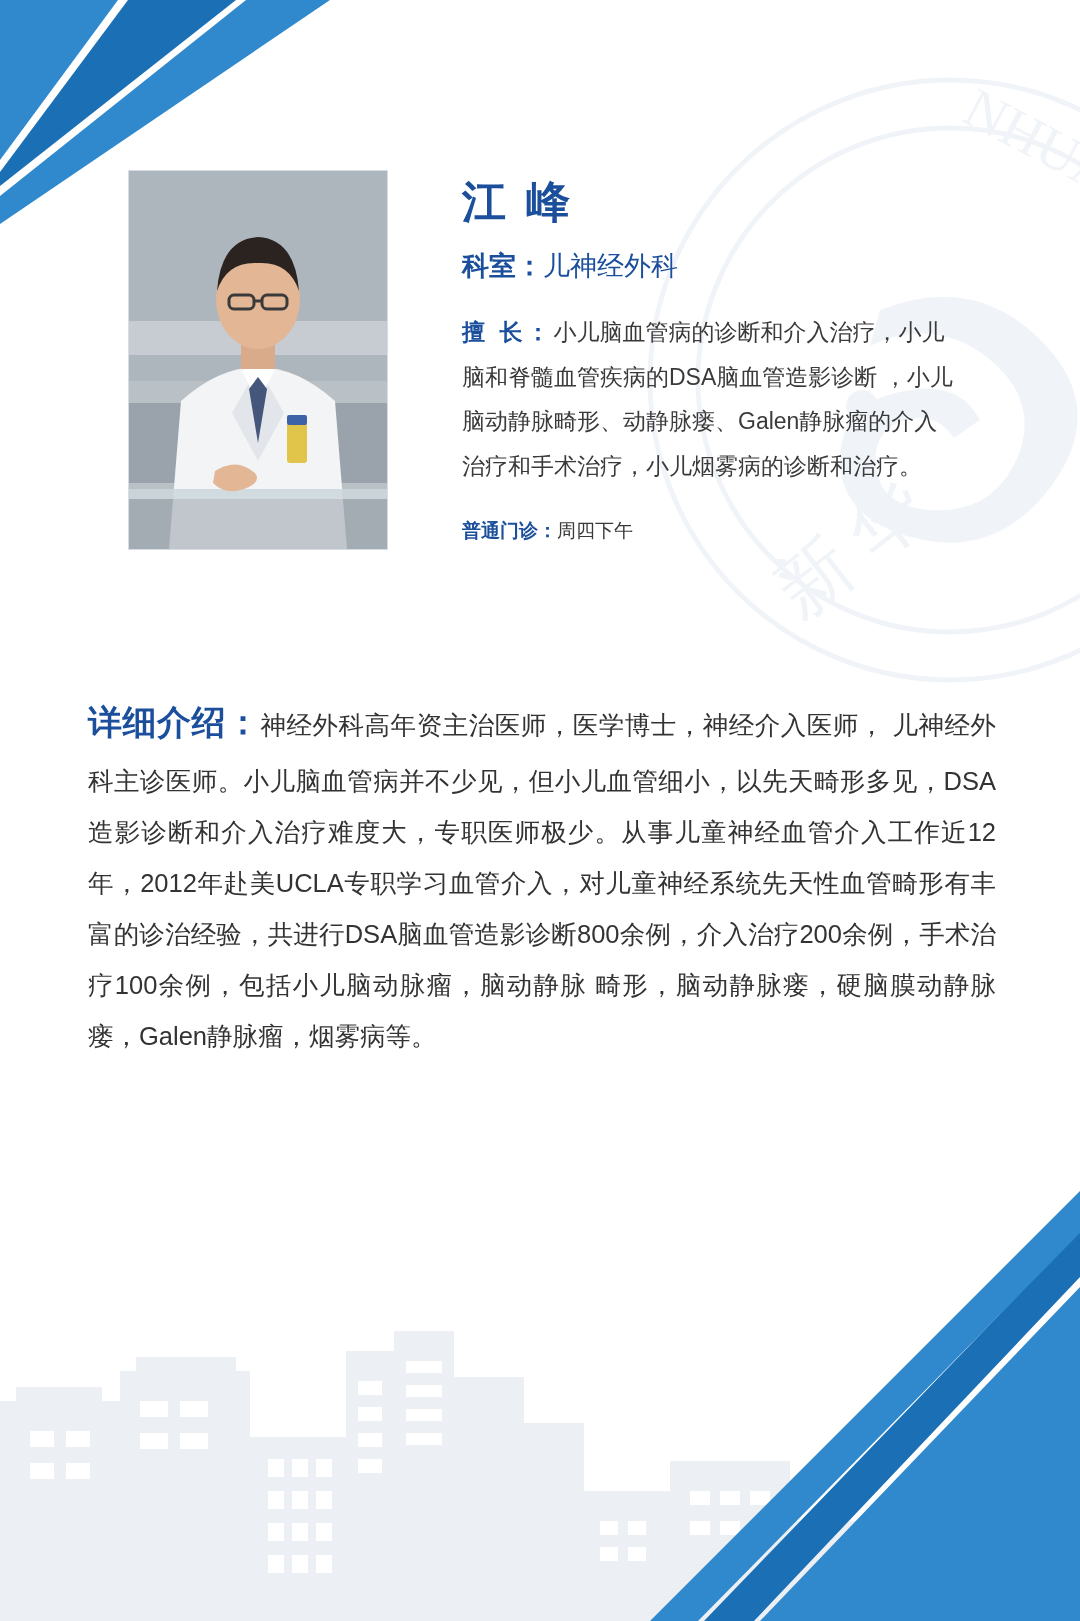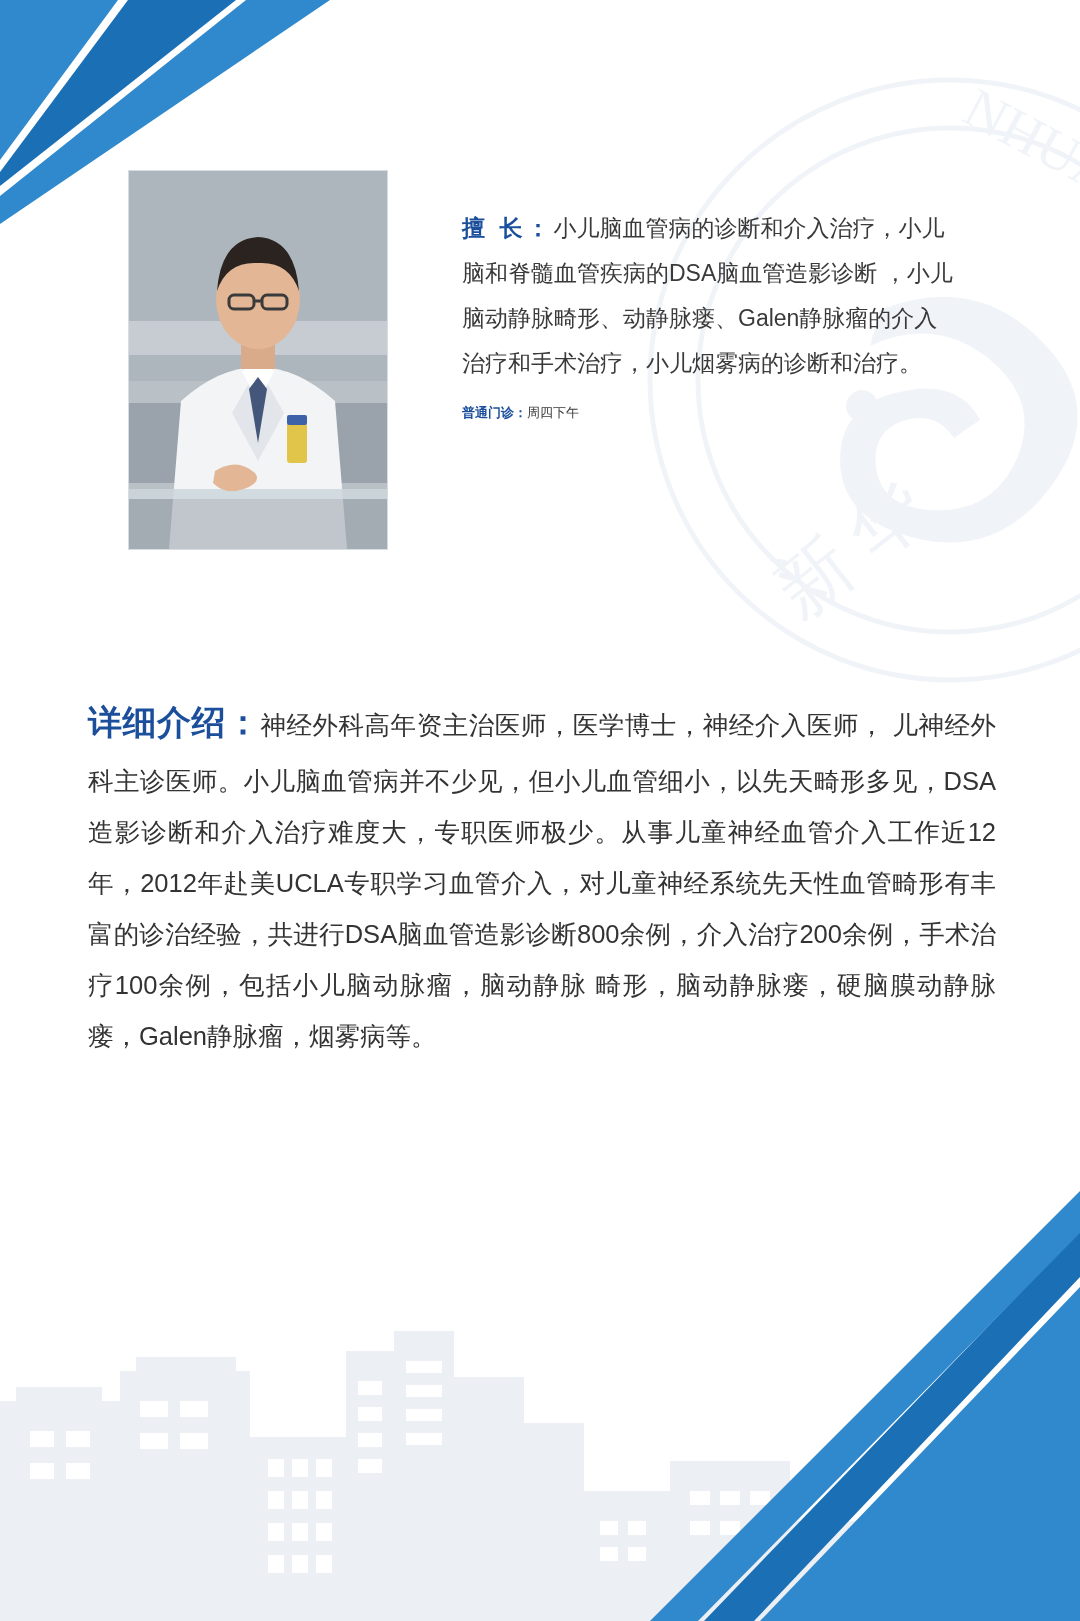--- a/index.html
+++ b/index.html
@@ -106,22 +106,22 @@
     color: #3a3a3a;
     line-height: 1.95;
     max-width: 500px;
   }
   .skill-label {
     color: #1b4f9c;
     font-weight: bold;
     letter-spacing: 4px;
   }
   .clinic-row {
-    margin-top: 16px;
-    font-size: 13px;
+    margin-top: 24px;
+    font-size: 19px;
     color: #3a3a3a;
     line-height: 1.9;
   }
   .clinic-label {
     color: #1b4f9c;
     font-weight: bold;
   }
 
   
   .detail {
@@ -191,21 +191,25 @@
         <rect x="158" y="244" width="20" height="10" rx="2" fill="#3d62a8"></rect>
 
         <path d="M0 318 h258 v10 H0 z" fill="#cdd6db" opacity="0.85"></path>
         <path d="M0 328 h258 v50 H0 z" fill="#8e979f" opacity="0.5"></path>
 
         <path d="M86 300 q22 -14 40 2 q6 8 -6 14 q-22 10 -36 -4 z" fill="#e3b795"></path>
       </svg>
     </div>
 
     <div class="info">
-
+      <h1 class="doctor-name">江 峰</h1>
+
+      <div class="kv-row">
+        <span class="kv-label">科室：</span><span class="kv-value">儿神经外科</span>
+      </div>
 
 
       <div class="skill-block">
         <span class="skill-label">擅 长：</span><span>小儿脑血管病的诊断和介入治疗，小儿脑和脊髓血管疾病的DSA脑血管造影诊断 ，小儿脑动静脉畸形、动静脉瘘、Galen静脉瘤的介入治疗和手术治疗，小儿烟雾病的诊断和治疗。</span>
       </div>
 
       <div class="clinic-row">
         <span class="clinic-label">普通门诊：</span><span>周四下午</span>
       </div>
     </div>

